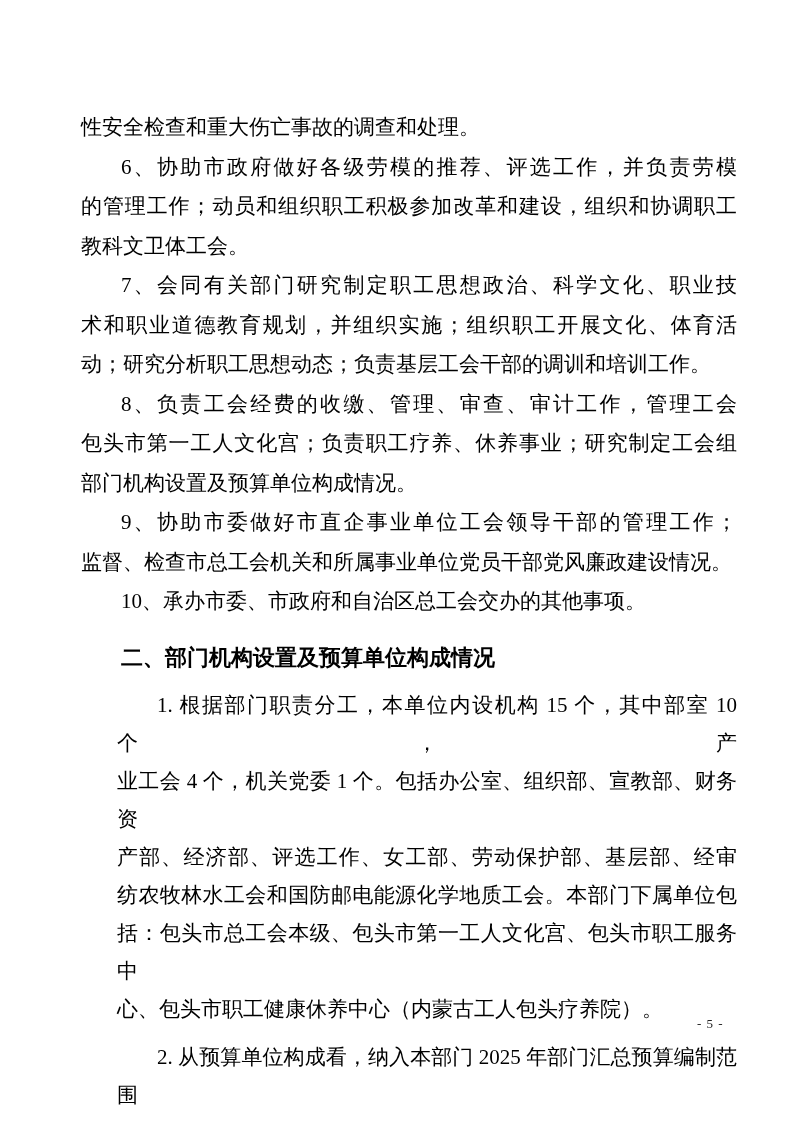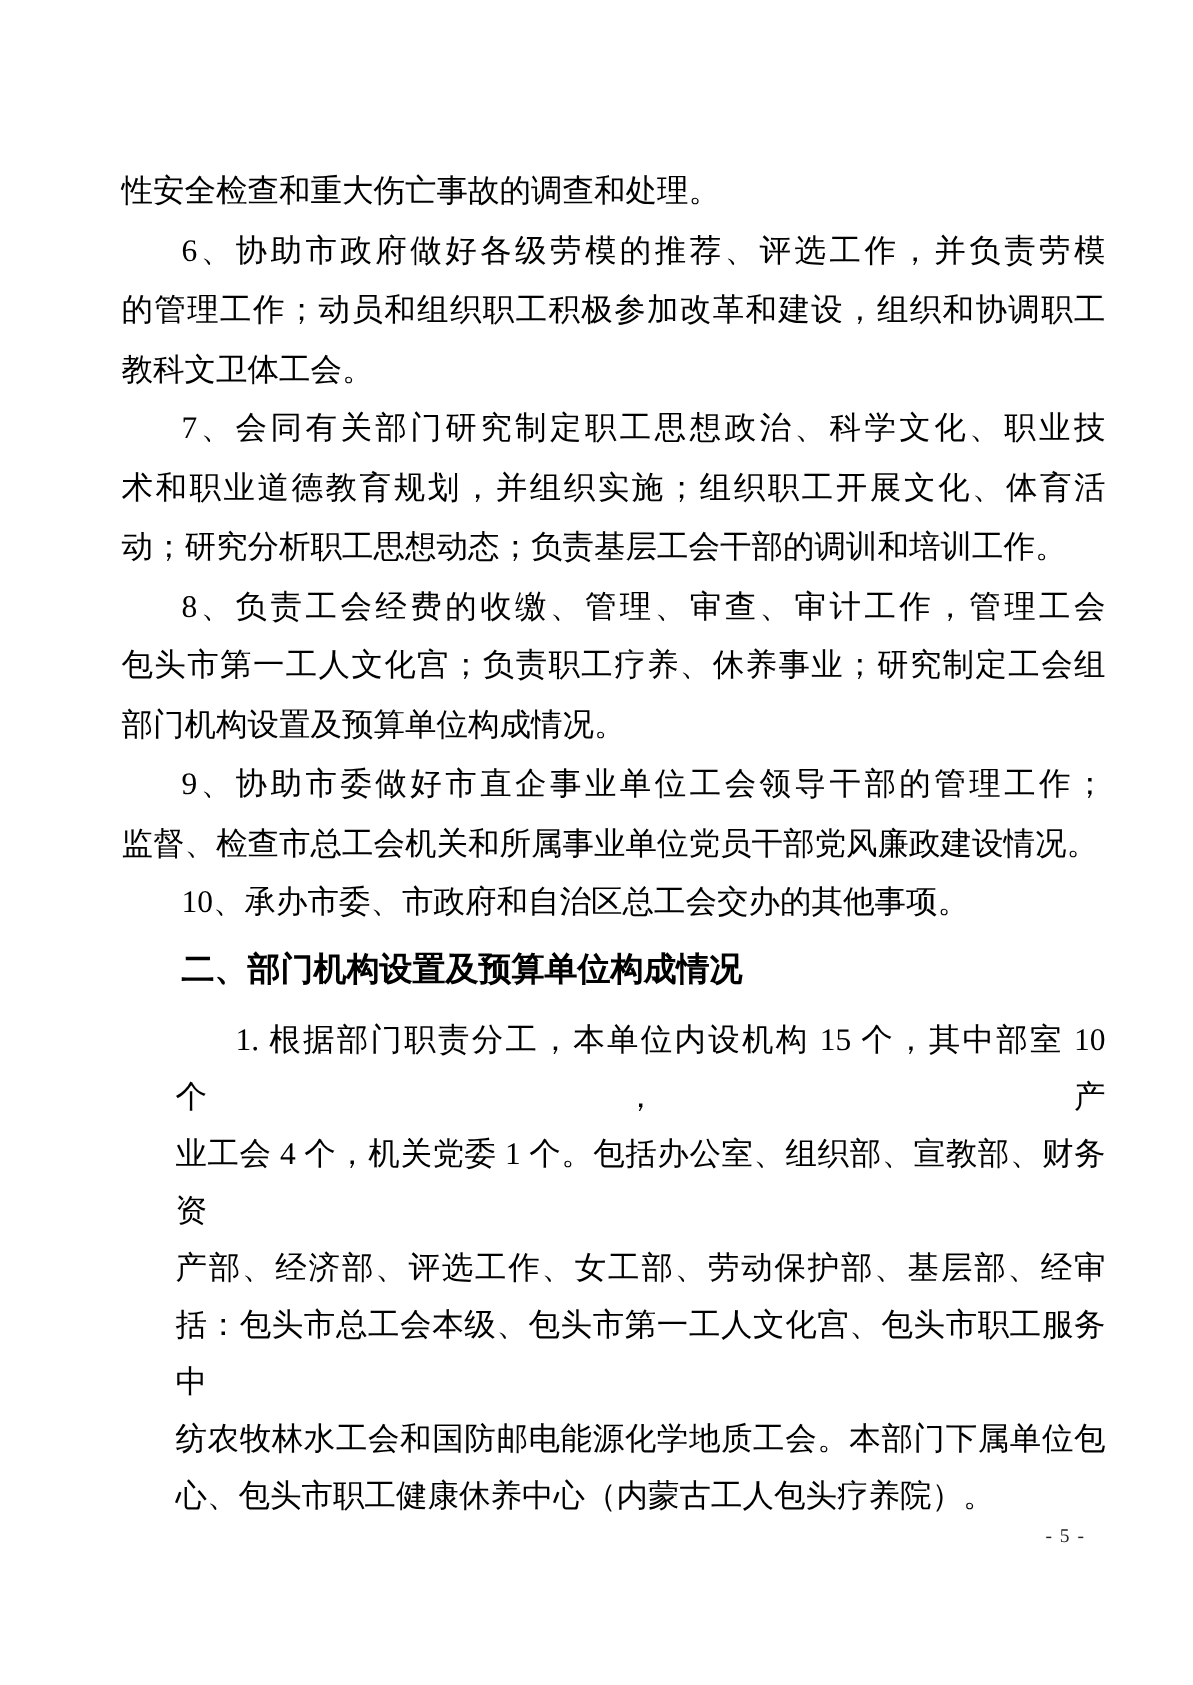--- a/index.html
+++ b/index.html
@@ -34,21 +34,21 @@
     -moz-text-align-last: justify;
   }
   .line.ind {
     text-indent: 40px;
   }
   .line.end {
     text-align-last: left;
     -moz-text-align-last: left;
   }
   .para.heading {
-    margin-top: 4px;
+    margin-top: 16px;
   }
   .para.heading .line {
     font-family: "Liberation Sans", "DejaVu Sans", sans-serif;
     font-weight: 700;
     font-size: 22px;
     line-height: 40px;
   }
   .para.sec2 .line {
     line-height: 38px;
     margin-left: 36px;
@@ -99,19 +99,22 @@
     <div class="para">
         <div class="line ind end">10、承办市委、市政府和自治区总工会交办的其他事项。</div>
       </div>
     <div class="para heading">
         <div class="line ind end">二、部门机构设置及预算单位构成情况</div>
       </div>
     <div class="para sec2 p-org">
         <div class="line ind">1. 根据部门职责分工，本单位内设机构 15 个，其中部室 10 个，产</div>
         <div class="line">业工会 4 个，机关党委 1 个。包括办公室、组织部、宣教部、财务资</div>
         <div class="line">产部、经济部、评选工作、女工部、劳动保护部、基层部、经审</div>
+        <div class="line">纺农牧林水工会和国防邮电能源化学地质工会。本部门下属单位包</div>
         <div class="line">括：包头市总工会本级、包头市第一工人文化宫、包头市职工服务中</div>
-        <div class="line">纺农牧林水工会和国防邮电能源化学地质工会。本部门下属单位包</div>
         <div class="line end">心、包头市职工健康休养中心（内蒙古工人包头疗养院）。</div>
+      </div>
+    <div class="para sec2 p-budget">
+        <div class="line ind">2. 从预算单位构成看，纳入本部门 2025 年部门汇总预算编制范围</div>
       </div>
   </div>
   <div class="footer">- 5 -</div>
 </div>
 
 </body></html>

